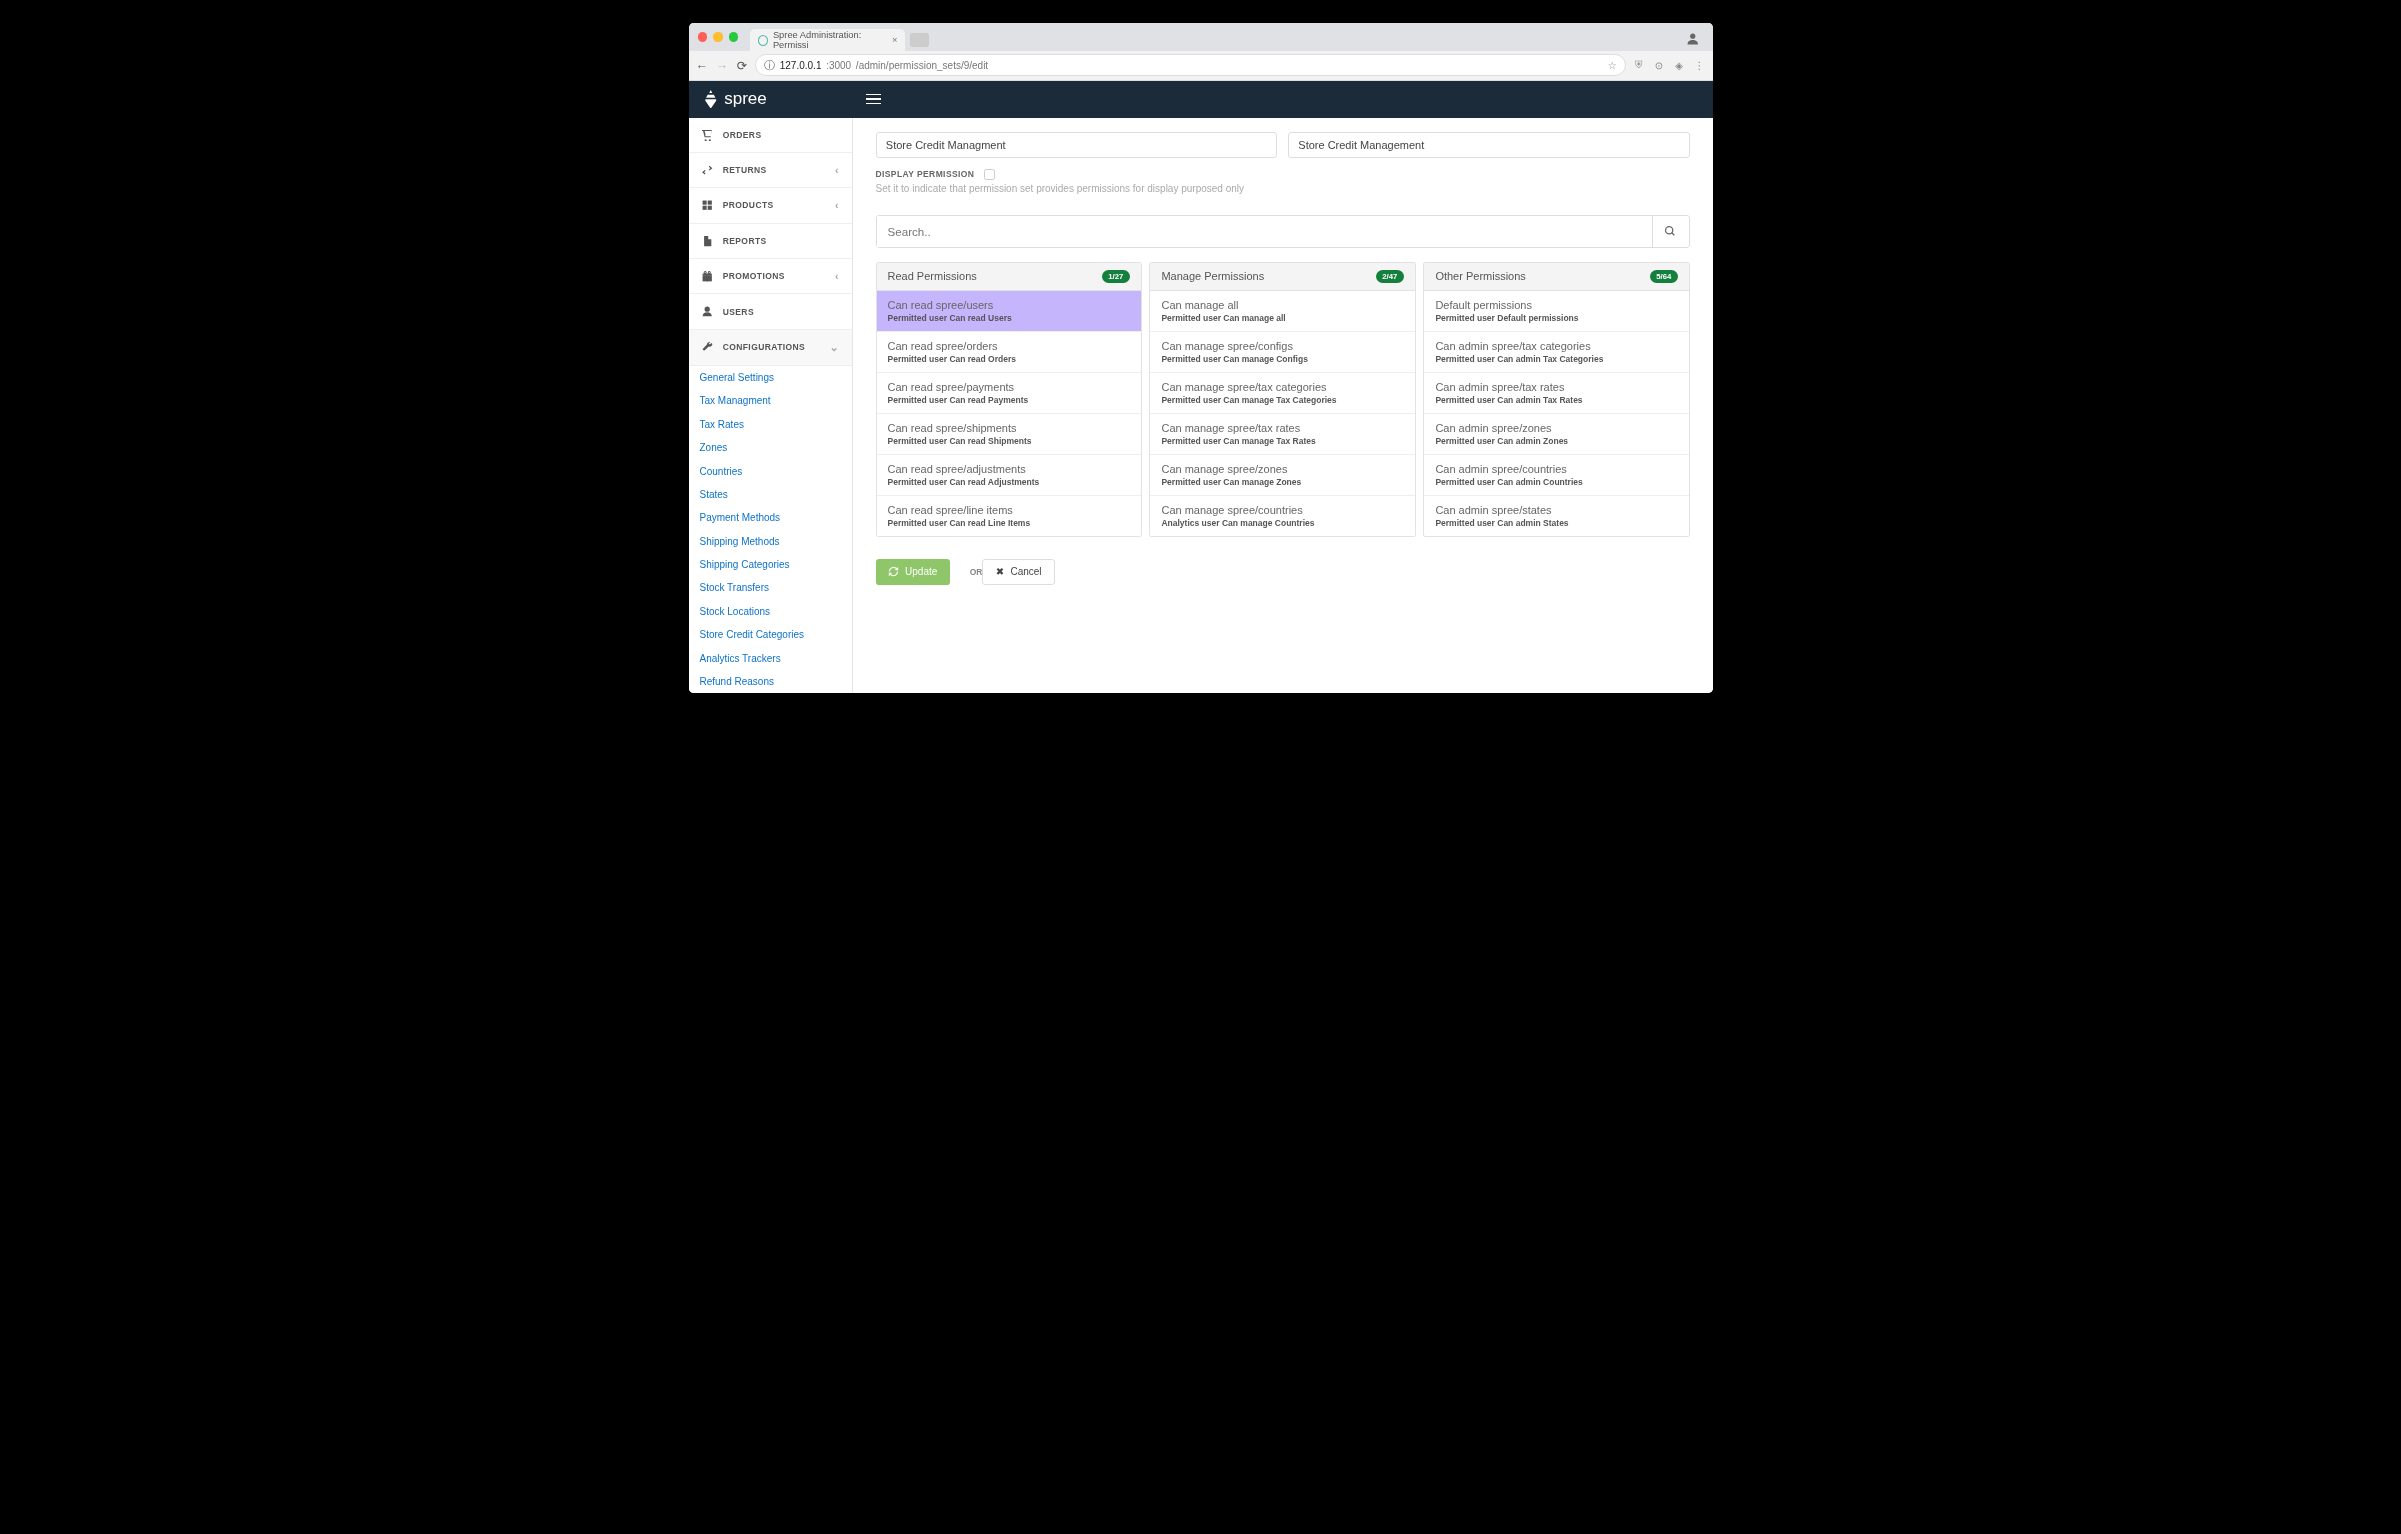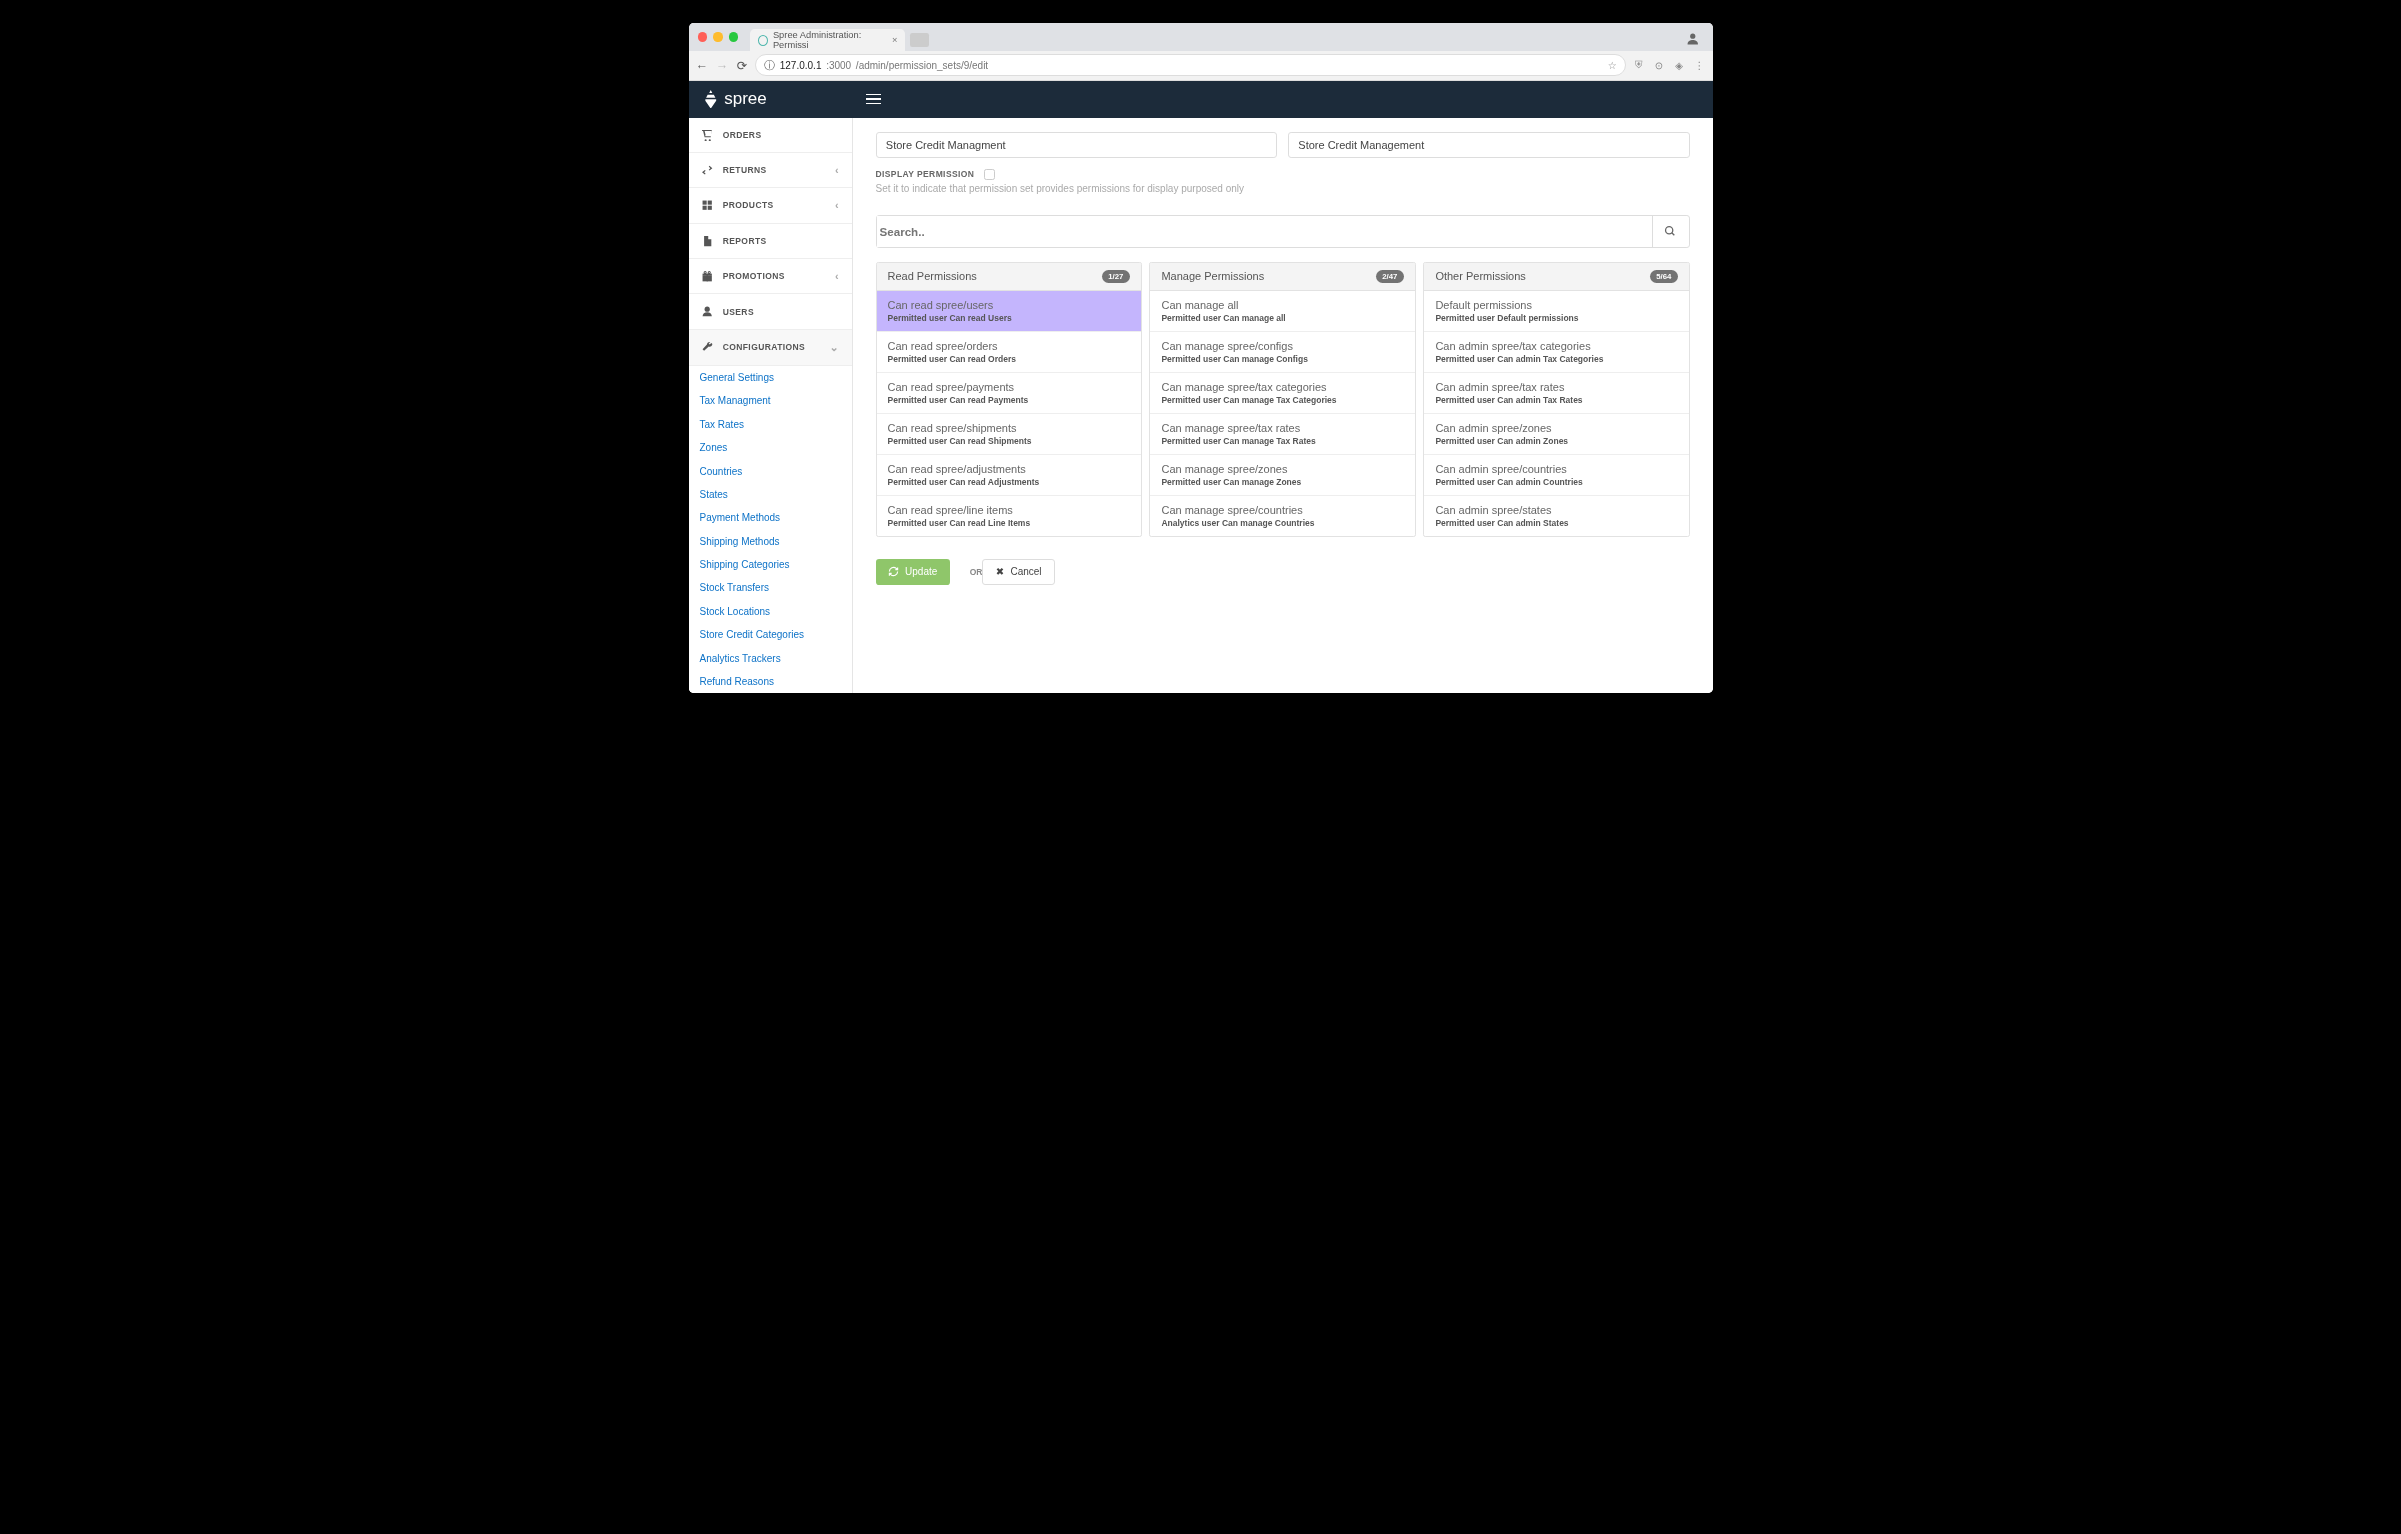--- a/index.html
+++ b/index.html
@@ -43,28 +43,28 @@
   
   .main { flex: 1; padding: 14px 23px 23px; }
   .form-row { display: flex; gap: 11px; margin-bottom: 11px; }
   .text-input { flex: 1; height: 26px; border: 0.8px solid #ddd; border-radius: 3.1px; padding: 0 9.3px; font-size: 11px; color: #444; background: #fff; }
   .chk-row { display: flex; align-items: flex-start; gap: 9.3px; margin-bottom: 3.1px; }
   .chk-label { font-size: 8.5px; font-weight: 700; letter-spacing: 0.4px; color: #666; }
   .chk { width: 11px; height: 11px; border: 0.8px solid #ccc; border-radius: 2.3px; }
   .hint { font-size: 10px; color: #aaa; margin-bottom: 21px; }
   
   .search-wrap { display: flex; border: 0.8px solid #ddd; border-radius: 3.1px; margin-bottom: 14px; }
-  .search-in { flex: 1; height: 31px; border: none; padding: 0 3px; font-size: 11.6px; color: #555; outline: none; font-weight: bold; }
+  .search-in { flex: 1; height: 31px; border: none; padding: 0 11px; font-size: 11.6px; color: #555; outline: none; }
   .search-btn { width: 37px; border-left: 0.8px solid #ddd; display: flex; align-items: center; justify-content: center; color: #666; cursor: pointer; }
   
   .cols { display: flex; gap: 7.8px; }
   .col { flex: 1; border: 0.8px solid #e2e2e2; border-radius: 2.3px; overflow: hidden; }
   .col-head { background: #f4f4f4; padding: 7.8px 11px; display: flex; align-items: center; border-bottom: 0.8px solid #e2e2e2; }
   .col-title { font-size: 11px; color: #555; }
-  .badge { margin-left: auto; background: #737373; color: #fff; font-size: 7.8px; font-weight: 700; padding: 1.6px 6.2px; border-radius: 7.8px; }
+  .badge { margin-left: auto; background: #15803d; color: #fff; font-size: 7.8px; font-weight: 700; padding: 1.6px 6.2px; border-radius: 7.8px; }
   .perm { padding: 7.8px 11px; border-bottom: 0.8px solid #eee; cursor: pointer; }
   .perm:last-child { border-bottom: none; }
   .perm.selected { background: #c4b5fd; }
   .perm-t { font-size: 11px; color: #666; margin-bottom: 2.3px; }
   .perm-d { font-size: 8.5px; font-weight: 700; color: #555; }
   
   .actions { margin-top: 22px; display: flex; align-items: center; gap: 0; }
   .btn { height: 26px; padding: 0 12.4px; border-radius: 3.1px; font-size: 10px; display: inline-flex; align-items: center; gap: 6.2px; cursor: pointer; }
   .btn-primary { background: #8fc66a; color: #fff; border: none; }
   .btn-default { background: #fff; border: 0.8px solid #ddd; color: #444; }

